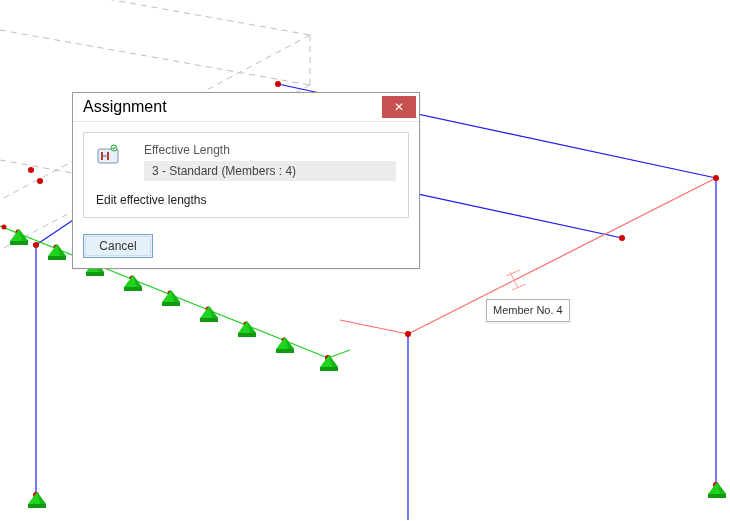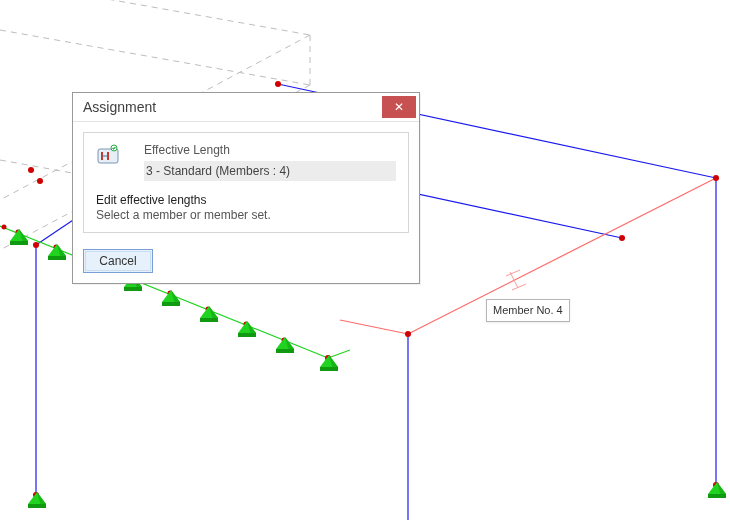--- a/index.html
+++ b/index.html
@@ -1,27 +1,27 @@
 <!DOCTYPE html>
 <html><head>
 <meta charset="utf-8">
 <style>
   html,body{margin:0;padding:0;width:730px;height:521px;font-family:"Segoe UI",Tahoma,sans-serif;font-size:12px;color:#333;background:#fff;overflow:hidden;position:relative}
   .viewport{position:absolute;inset:0}
   svg.structure{position:absolute;inset:0}
   .dialog{position:absolute;left:72px;top:92px;width:346px;background:#fff;border:1px solid #999;box-shadow:1px 1px 0 rgba(0,0,0,0.05)}
   .titlebar{display:flex;align-items:center;height:28px;padding:0 0 0 10px;border-bottom:1px solid #e4e4e4;background:#fff}
-  .titlebar .title{flex:1;font-size:14px;color:#404040}
+  .titlebar .title{flex:1;font-size:16px;color:#000000}
   .closebtn{width:34px;height:22px;margin:3px 3px 3px 0;background:#c75050;color:#fff;display:flex;align-items:center;justify-content:center;font-size:12px;cursor:pointer}
   .panel{margin:10px;border:1px solid #d6d6d6;background:#fff;padding:10px 12px 10px 12px}
   .hdr-row{display:flex;align-items:flex-start;gap:24px}
   .hdr-icon{width:24px;height:24px;flex:0 0 24px;margin-top:0}
   .hdr-labels{flex:1}
   .hdr-title{color:#555;margin-bottom:4px}
-  .sel-row{background:#ececec;padding:3px 2px;width:100%;box-sizing:border-box;color:#444}
+  .sel-row{background:#ececec;padding:3px 8px;width:100%;box-sizing:border-box;color:#444}
   .msg{margin-top:12px;margin-left:0px}
   .msg-title{font-weight:400;color:#222}
   .msg-sub{color:#555;margin-top:1px}
   .btnrow{display:flex;justify-content:flex-start;padding:6px 10px 10px 10px}
   .btn{min-width:70px;height:24px;border:1px solid #7a9fd4;background:#e7f1fb;color:#333;font-size:12px;padding:0 14px;cursor:pointer;outline:1px solid #c9def5;outline-offset:-3px}
   .tooltip{position:absolute;left:486px;top:299px;background:#fff;border:1px solid #b5b5b5;padding:3px 6px;font-size:11px;line-height:1.35;color:#333;white-space:nowrap;box-shadow:0 1px 2px rgba(0,0,0,0.08)}
   .tooltip .t1{}
   .support{position:absolute;width:18px;height:18px;transform:translate(-50%,-50%)}
   .support svg{display:block}
 </style>
@@ -218,19 +218,18 @@
           <path d="M16.5 5 l1 1 l2 -2" stroke="#28a745" stroke-width="1.2" fill="none"></path>
         </svg>
       </div>
       <div class="hdr-labels">
         <div class="hdr-title">Effective Length</div>
         <div class="sel-row">3 - Standard (Members : 4)</div>
       </div>
     </div>
     <div class="msg">
       <div class="msg-title">Edit effective lengths</div>
-      <div class="msg-sub">Select a member or member set.</div>
     </div>
   </div>
   <div class="btnrow">
     <button class="btn">Cancel</button>
   </div>
 </div>
 
 </body></html>

